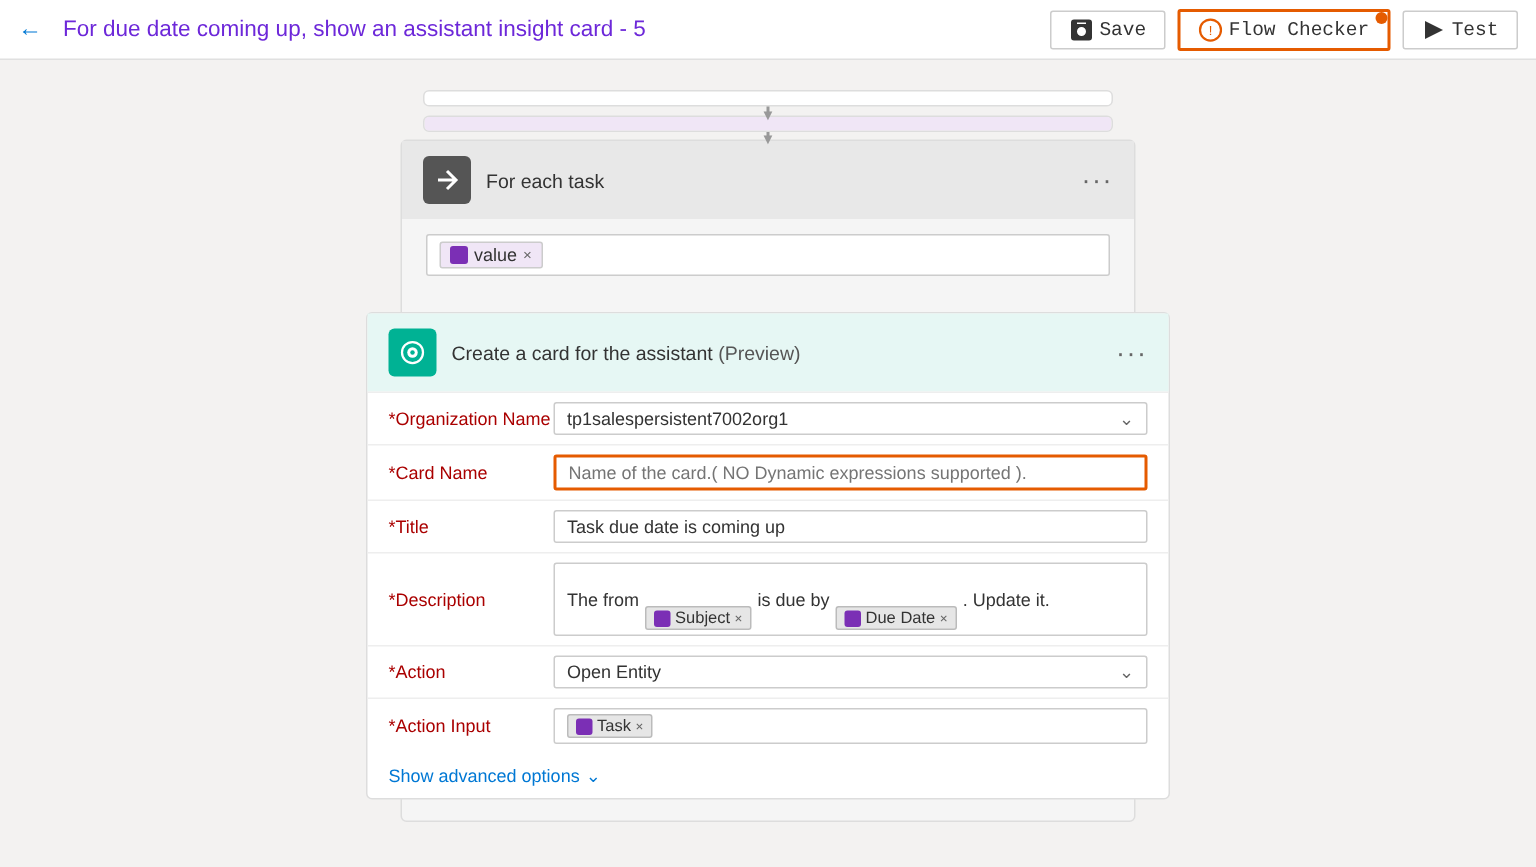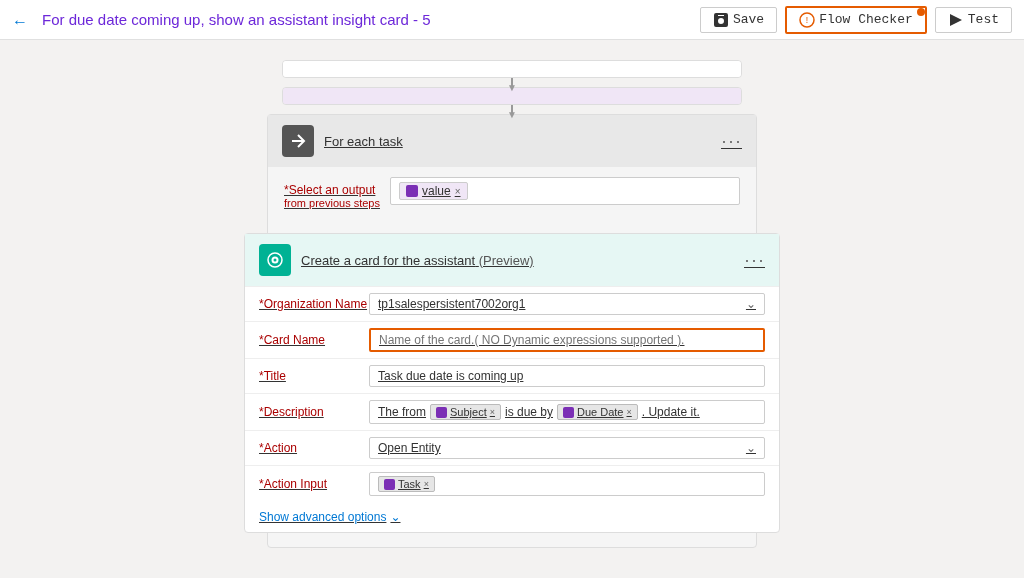--- a/index.html
+++ b/index.html
@@ -59,21 +59,20 @@
     
     .canvas {
       background: #f3f2f1;
       height: calc(578px - 40px);
       overflow-y: auto;
       display: flex;
       flex-direction: column;
       align-items: center;
       padding: 20px 0 30px;
       gap: 0;
-      text-decoration: underline;
     }
 
     
     .connector {
       width: 2px;
       height: 24px;
       background: #999;
       position: relative;
       display: flex;
       flex-direction: column;
@@ -260,20 +259,21 @@
     }
     .desc-chip {
       display: inline-flex;
       align-items: center;
       gap: 3px;
       background: #e6e6e6;
       border: 1px solid #bbb;
       border-radius: 2px;
       padding: 1px 5px;
       font-size: 11px;
+      margin-top: 25px;
     }
     .desc-chip .chip-icon-purple {
       width: 11px;
       height: 11px;
       border-radius: 2px;
       background: #7b2fb5;
       display: inline-block;
     }
     .desc-chip .chip-x { font-size: 9px; color: #666; cursor: pointer; }
 
@@ -407,24 +407,20 @@
         <svg width="18" height="18" viewBox="0 0 18 18" fill="none" stroke="white" stroke-width="2">
             <path d="M3 9h12M9 3l6 6-6 6"></path>
           </svg>
       </div>
       <span class="step-label">For each task</span>
       <span class="step-menu">···</span>
     </div>
 
     <div class="foreach-body">
       <div class="select-output-row">
-        <div class="select-output-label">
-          <span>*Select an output</span>
-          <small>from previous steps</small>
-        </div>
         <div class="tag-input">
           <div class="tag-chip">
             <span class="chip-icon"></span>
             <span>value</span>
             <span class="chip-x">×</span>
           </div>
         </div>
       </div>
 
       <div style="display:flex;flex-direction:column;align-items:center;margin-top:10px;">

